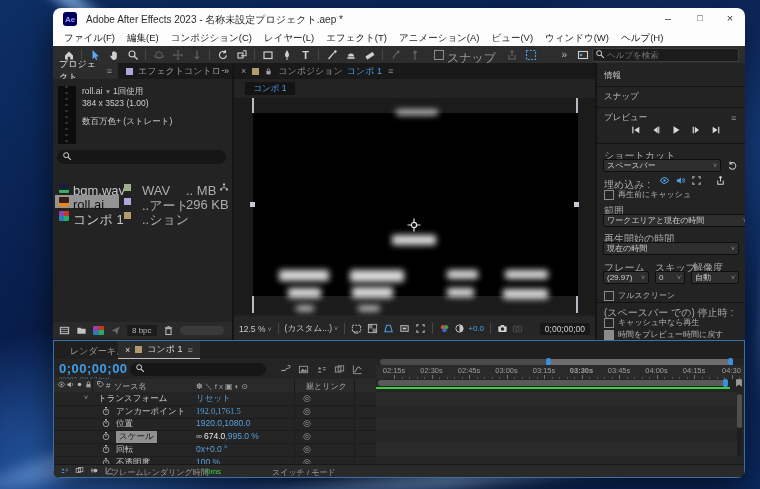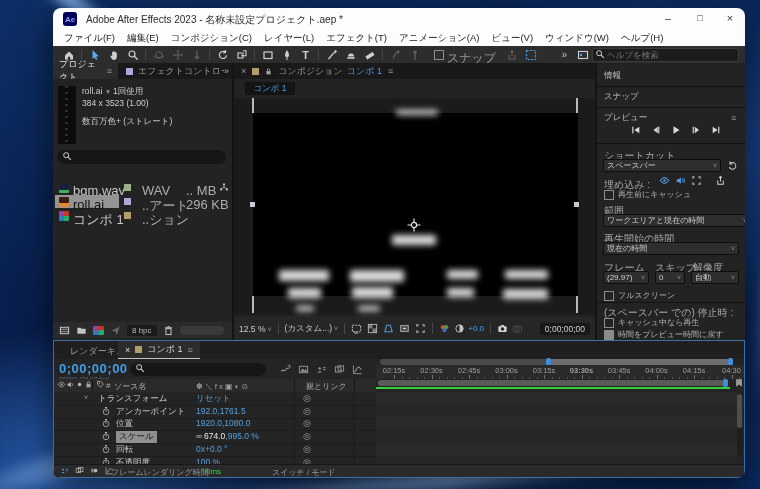--- a/index.html
+++ b/index.html
@@ -758,21 +758,21 @@
       </div>
     <div id="tprops">
         <div class="tp-row" style="top: 51px;">
           <span style="position: absolute; left: 30px; top: 2px; color: rgb(154, 154, 154); font-size: 7px;">˅</span>
           <span style="position: absolute; left: 44px; top: 1px; color: rgb(210, 210, 210);">トランスフォーム</span>
           <span class="tp-val" style="position: absolute; left: 142px; top: 1px;">リセット</span>
           <span class="whip">◎</span>
           <span class="vline" style="left: 240px; background: rgb(29, 29, 29);"></span>
           <span class="vline" style="left: 300px; background: rgb(29, 29, 29);"></span>
         </div>
-        <div class="tp-row" style="top: 63.7px;">
+        <div class="tp-row" style="top: 63.7px; font-family: Liberation Serif, serif;">
           <span style="position: absolute; left: 47px; top: 1px;">
             <span style="display: flex;">
               <svg width="10" height="10" viewBox="0 0 12 12">
                 <circle cx="6" cy="7" r="3.4" fill="none" stroke="#b0b0b0" stroke-width="1"></circle>
                 <line x1="6" y1="7" x2="6" y2="4.8" stroke="#b0b0b0" stroke-width="1"></line>
                 <line x1="4.8" y1="1.8" x2="7.2" y2="1.8" stroke="#b0b0b0" stroke-width="1.2"></line>
                 <line x1="6" y1="1.8" x2="6" y2="3.4" stroke="#b0b0b0" stroke-width="1"></line>
               </svg>
             </span>
           </span>

